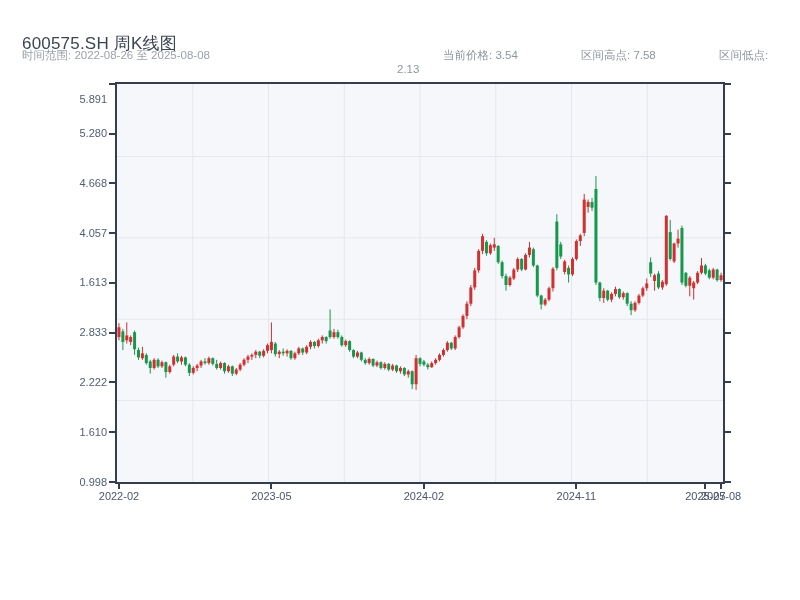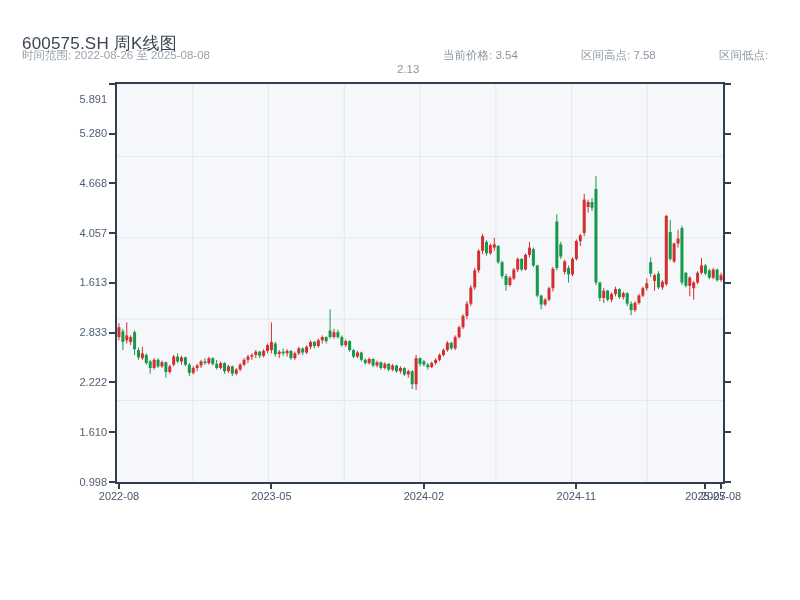--- a/index.html
+++ b/index.html
@@ -389,19 +389,19 @@
     <div class="ytick" style="left: 109px; top: 481px;"></div>
     <div class="ytick" style="left: 725px; top: 481px;"></div>
     <div class="xtick" style="left: 117.955px;"></div>
     <div class="xtick" style="left: 270.432px;"></div>
     <div class="xtick" style="left: 422.91px;"></div>
     <div class="xtick" style="left: 575.387px;"></div>
     <div class="xtick" style="left: 704.406px;"></div>
     <div class="xtick" style="left: 720.045px;"></div>
   </div>
 <div id="x-axis-labels" style="position:absolute;left:0;top:490px;width:800px;height:16px;">
-    <div class="xlabel" style="left: 118.955px; top: 0px;">2022-08</div>
+    <div class="xlabel" style="left: 118.955px; top: 0px;">2022-02</div>
     <div class="xlabel" style="left: 271.432px; top: 0px;">2023-05</div>
     <div class="xlabel" style="left: 423.91px; top: 0px;">2024-02</div>
     <div class="xlabel" style="left: 576.387px; top: 0px;">2024-11</div>
     <div class="xlabel" style="left: 705.406px; top: 0px;">2025-07</div>
     <div class="xlabel" style="left: 721.045px; top: 0px;">2025-08</div>
   </div>
 
 </body></html>

